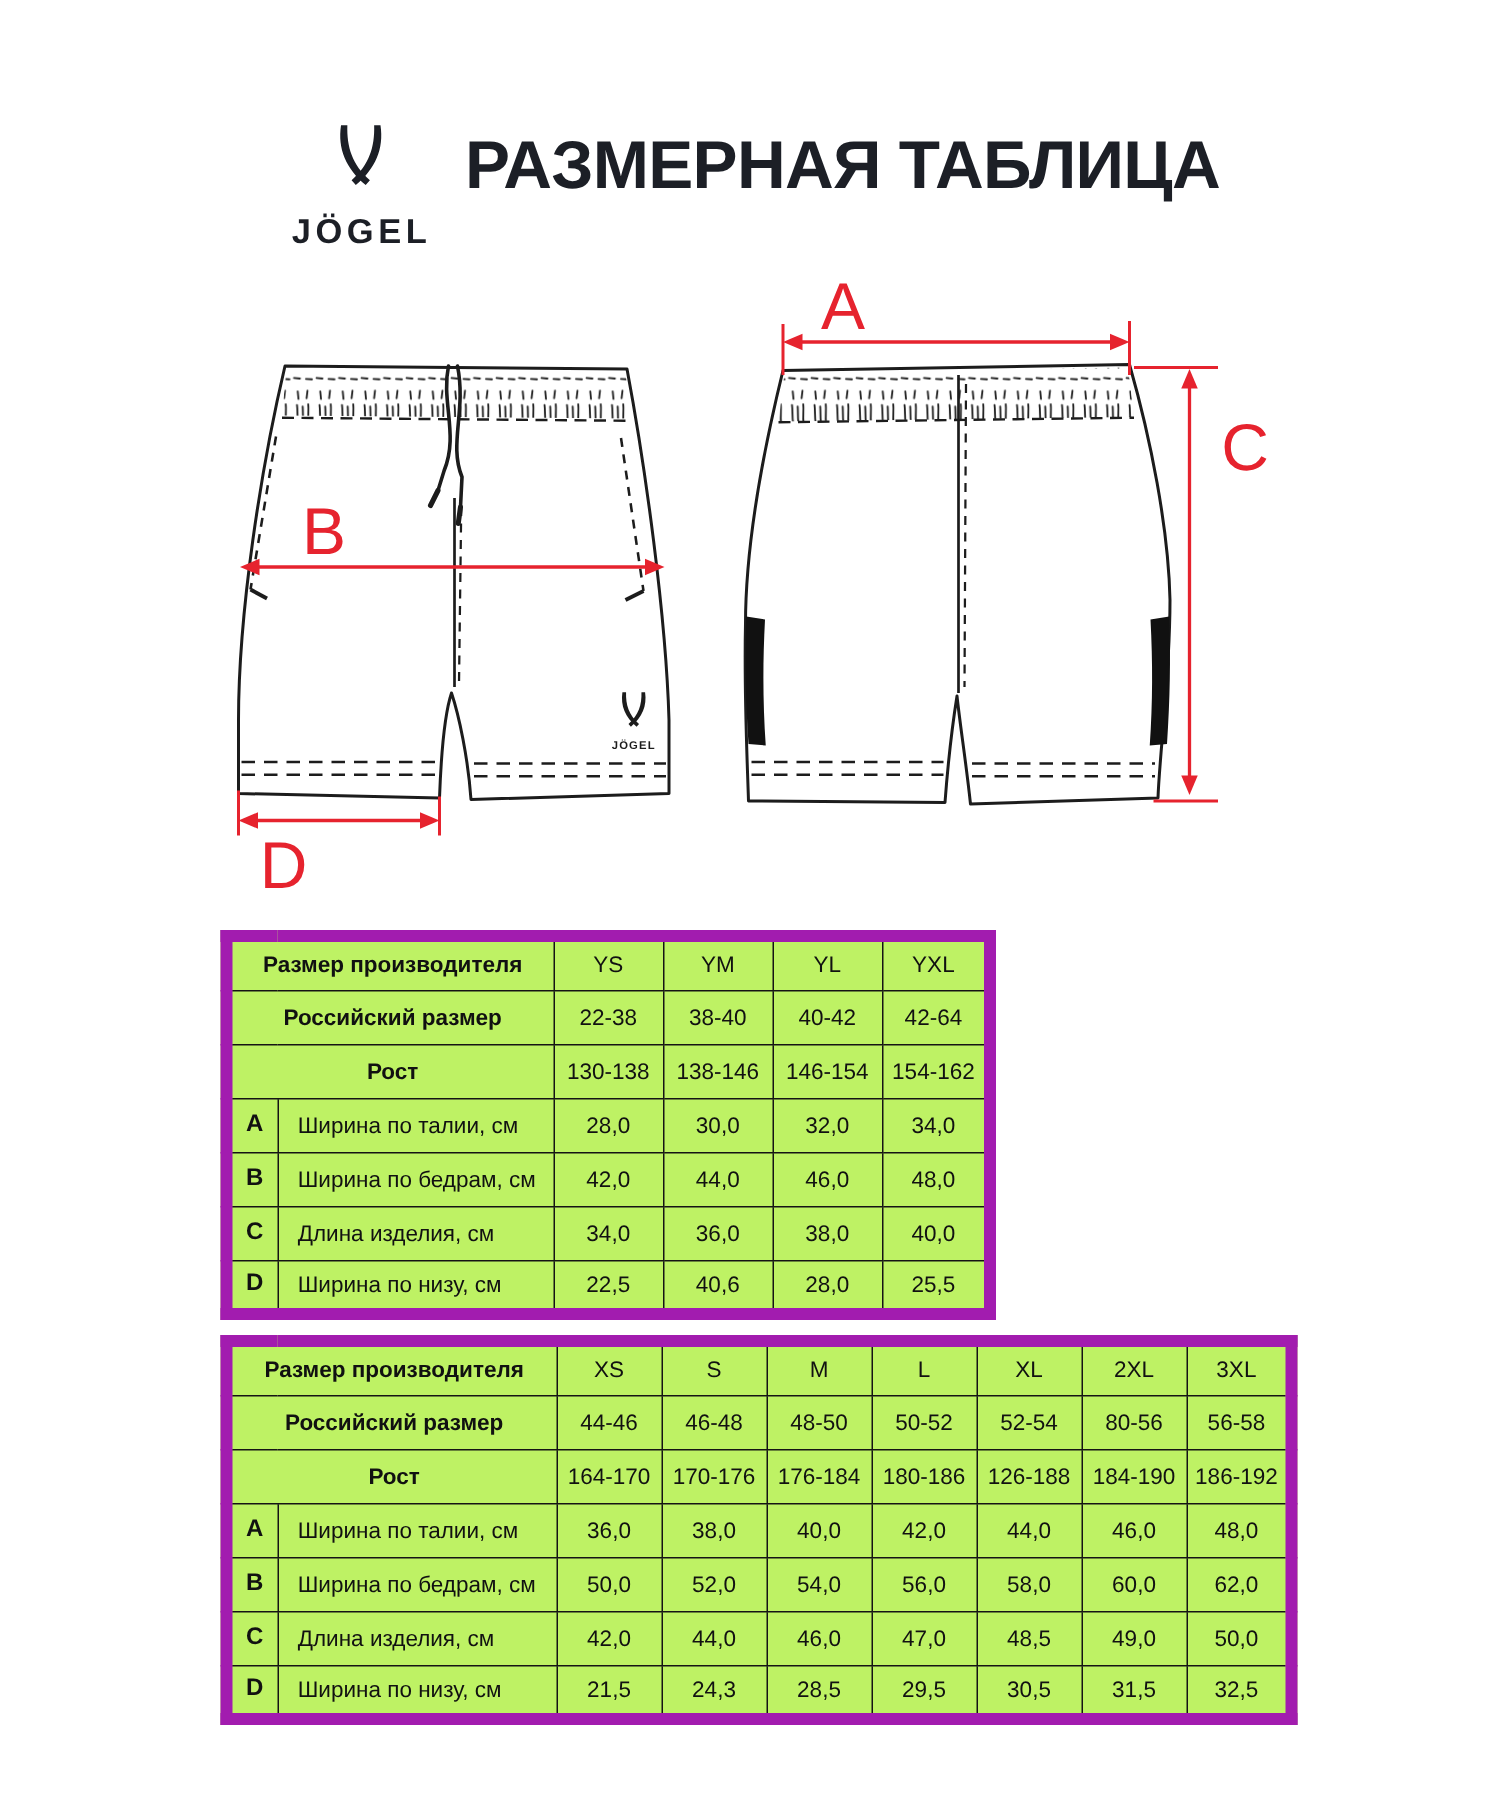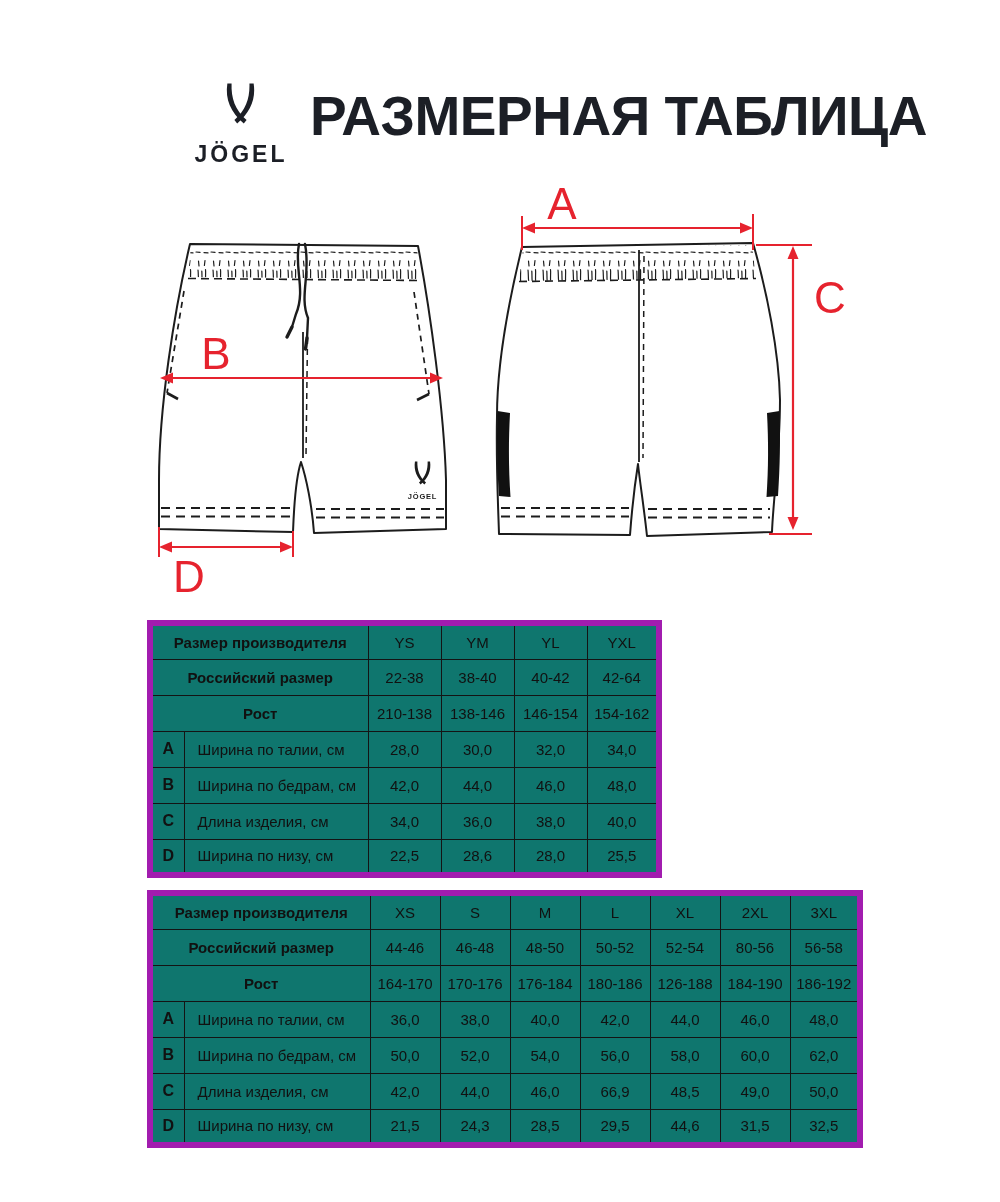--- a/index.html
+++ b/index.html
@@ -9,30 +9,30 @@
     font-family:"Liberation Sans","DejaVu Sans",sans-serif; color:#151515;
   }
   
   .brand-mark { position:absolute; left:217px; top:73px; width:47px; height:66px; }
   .brand-name {
     position:absolute; left:186px; top:141px; width:110px; text-align:center;
     font-size:23px; font-weight:bold; letter-spacing:3px; color:#1c1f26;
   }
   .page-title {
     position:absolute; left:310px; top:84px; width:560px;
-    font-size:55px; font-weight:bold; letter-spacing:-0.5px; color:#1c1f26; white-space:nowrap;
+    font-size:45px; font-weight:bold; letter-spacing:-0.5px; color:#1c1f26; white-space:nowrap;
   }
   
   .diagram { position:absolute; left:120px; top:183px; width:760px; height:432px; }
   .dim-label { font-size:44px; fill:#e6232e; font-weight:400; }
   .mini-brand { font-size:7.5px; font-weight:bold; letter-spacing:0.8px; fill:#1c1c1c; }
   
   table.size-table {
-    position:absolute; border-collapse:collapse; table-layout:fixed; background:#0f766e;
-    border:6px solid #a21caf;
+    position:absolute; border-collapse:collapse; table-layout:fixed; background:#bef264;
+    border:8px solid #a21caf;
     padding-left:40px;
   }
   #table-youth { left:147px; top:620px; width:509px; }
   #table-adult { left:147px; top:890px; width:710px; }
   .size-table th, .size-table td {
     border:1.5px solid #141414; height:36px; padding:0;
     text-align:center; vertical-align:middle;
     font-size:15px; color:#111; font-weight:normal;
   }
   .size-table th.row-label { font-weight:bold; font-size:15px; }
@@ -169,21 +169,21 @@
   </tr>
   <tr>
     <th class="row-label" colspan="2">Российский размер</th>
     <td>22-38</td>
     <td>38-40</td>
     <td>40-42</td>
     <td>42-64</td>
   </tr>
   <tr>
     <th class="row-label" colspan="2">Рост</th>
-    <td>210-138</td>
+    <td>130-138</td>
     <td>138-146</td>
     <td>146-154</td>
     <td>154-162</td>
   </tr>
   <tr>
     <th class="key-cell">A</th>
     <td class="measure-label">Ширина по талии, см</td>
     <td>28,0</td>
     <td>30,0</td>
     <td>32,0</td>
@@ -202,21 +202,21 @@
     <td class="measure-label">Длина изделия, см</td>
     <td>34,0</td>
     <td>36,0</td>
     <td>38,0</td>
     <td>40,0</td>
   </tr>
   <tr>
     <th class="key-cell">D</th>
     <td class="measure-label">Ширина по низу, см</td>
     <td>22,5</td>
-    <td>28,6</td>
+    <td>40,6</td>
     <td>28,0</td>
     <td>25,5</td>
   </tr>
 </tbody>
   </table>
 
 <table id="table-adult" class="size-table">
   <colgroup>
     <col style="width:34px">
       <col style="width:186px">
@@ -280,30 +280,30 @@
     <td>58,0</td>
     <td>60,0</td>
     <td>62,0</td>
   </tr>
   <tr>
     <th class="key-cell">C</th>
     <td class="measure-label">Длина изделия, см</td>
     <td>42,0</td>
     <td>44,0</td>
     <td>46,0</td>
-    <td>66,9</td>
+    <td>47,0</td>
     <td>48,5</td>
     <td>49,0</td>
     <td>50,0</td>
   </tr>
   <tr>
     <th class="key-cell">D</th>
     <td class="measure-label">Ширина по низу, см</td>
     <td>21,5</td>
     <td>24,3</td>
     <td>28,5</td>
     <td>29,5</td>
-    <td>44,6</td>
+    <td>30,5</td>
     <td>31,5</td>
     <td>32,5</td>
   </tr>
 </tbody>
   </table>
 
 </body></html>

